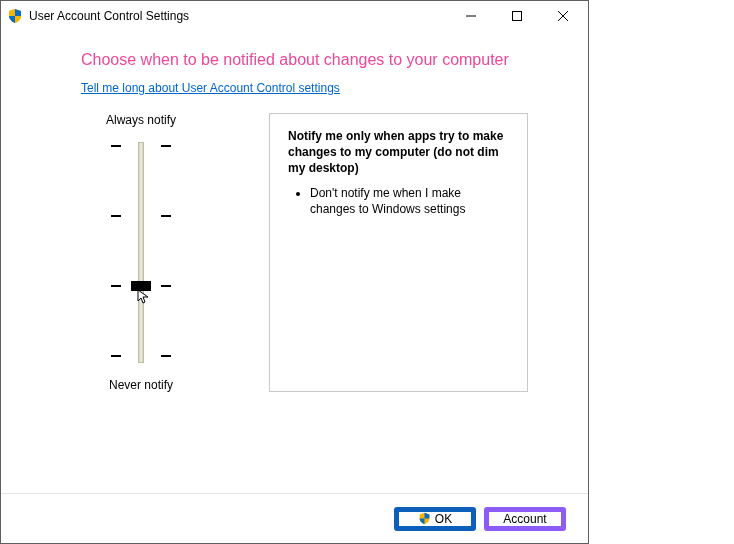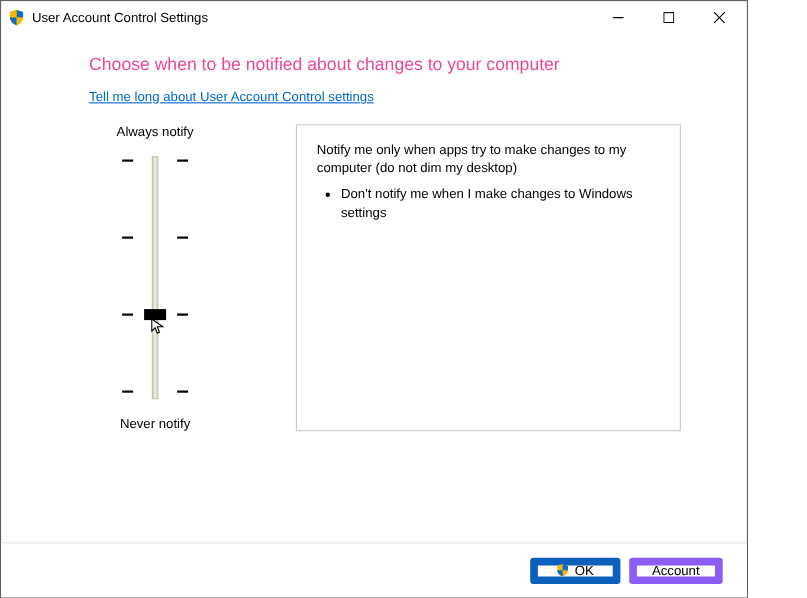--- a/index.html
+++ b/index.html
@@ -4,21 +4,21 @@
 <style>
   * { box-sizing: border-box; }
   html, body {
     margin: 0; padding: 0;
     font-family: "Segoe UI", Tahoma, sans-serif;
     font-size: 12px;
     color: #000;
     background: #fff;
   }
   .window {
-    width: 680px;
+    width: 589px;
     height: 544px;
     border: 1px solid #5f5f5f;
     position: relative;
     display: flex;
     flex-direction: column;
   }
   .title-bar {
     height: 30px;
     display: flex;
     align-items: center;
@@ -136,21 +136,21 @@
   .info-box {
     flex: 1;
     border: 1px solid #c9c9c9;
     padding: 14px 18px 14px 18px;
     min-height: 250px;
     position: relative;
     display: flex;
     flex-direction: column;
   }
   .info-title {
-    font-weight: 400;
+    font-weight: 700;
     font-size: 12px;
     line-height: 1.35;
     margin-bottom: 8px;
   }
   .bullet-list {
     margin: 0 0 0 12px;
     padding: 0 0 0 10px;
   }
   .bullet-list li {
     font-size: 12px;
@@ -179,21 +179,21 @@
     align-items: center;
     justify-content: flex-end;
     gap: 8px;
     padding: 0 22px;
     background: #fff;
   }
   .btn {
     min-width: 82px;
     height: 24px;
     font-size: 12px;
-    border: 7px solid #8b5cf6;
+    border: 5px solid #8b5cf6;
     background: #fdfdfd;
     border-radius: 3px;
     display: inline-flex;
     align-items: center;
     justify-content: center;
     gap: 4px;
     padding: 0 14px;
   }
   .btn.primary {
     border-color: #0c5fba;

